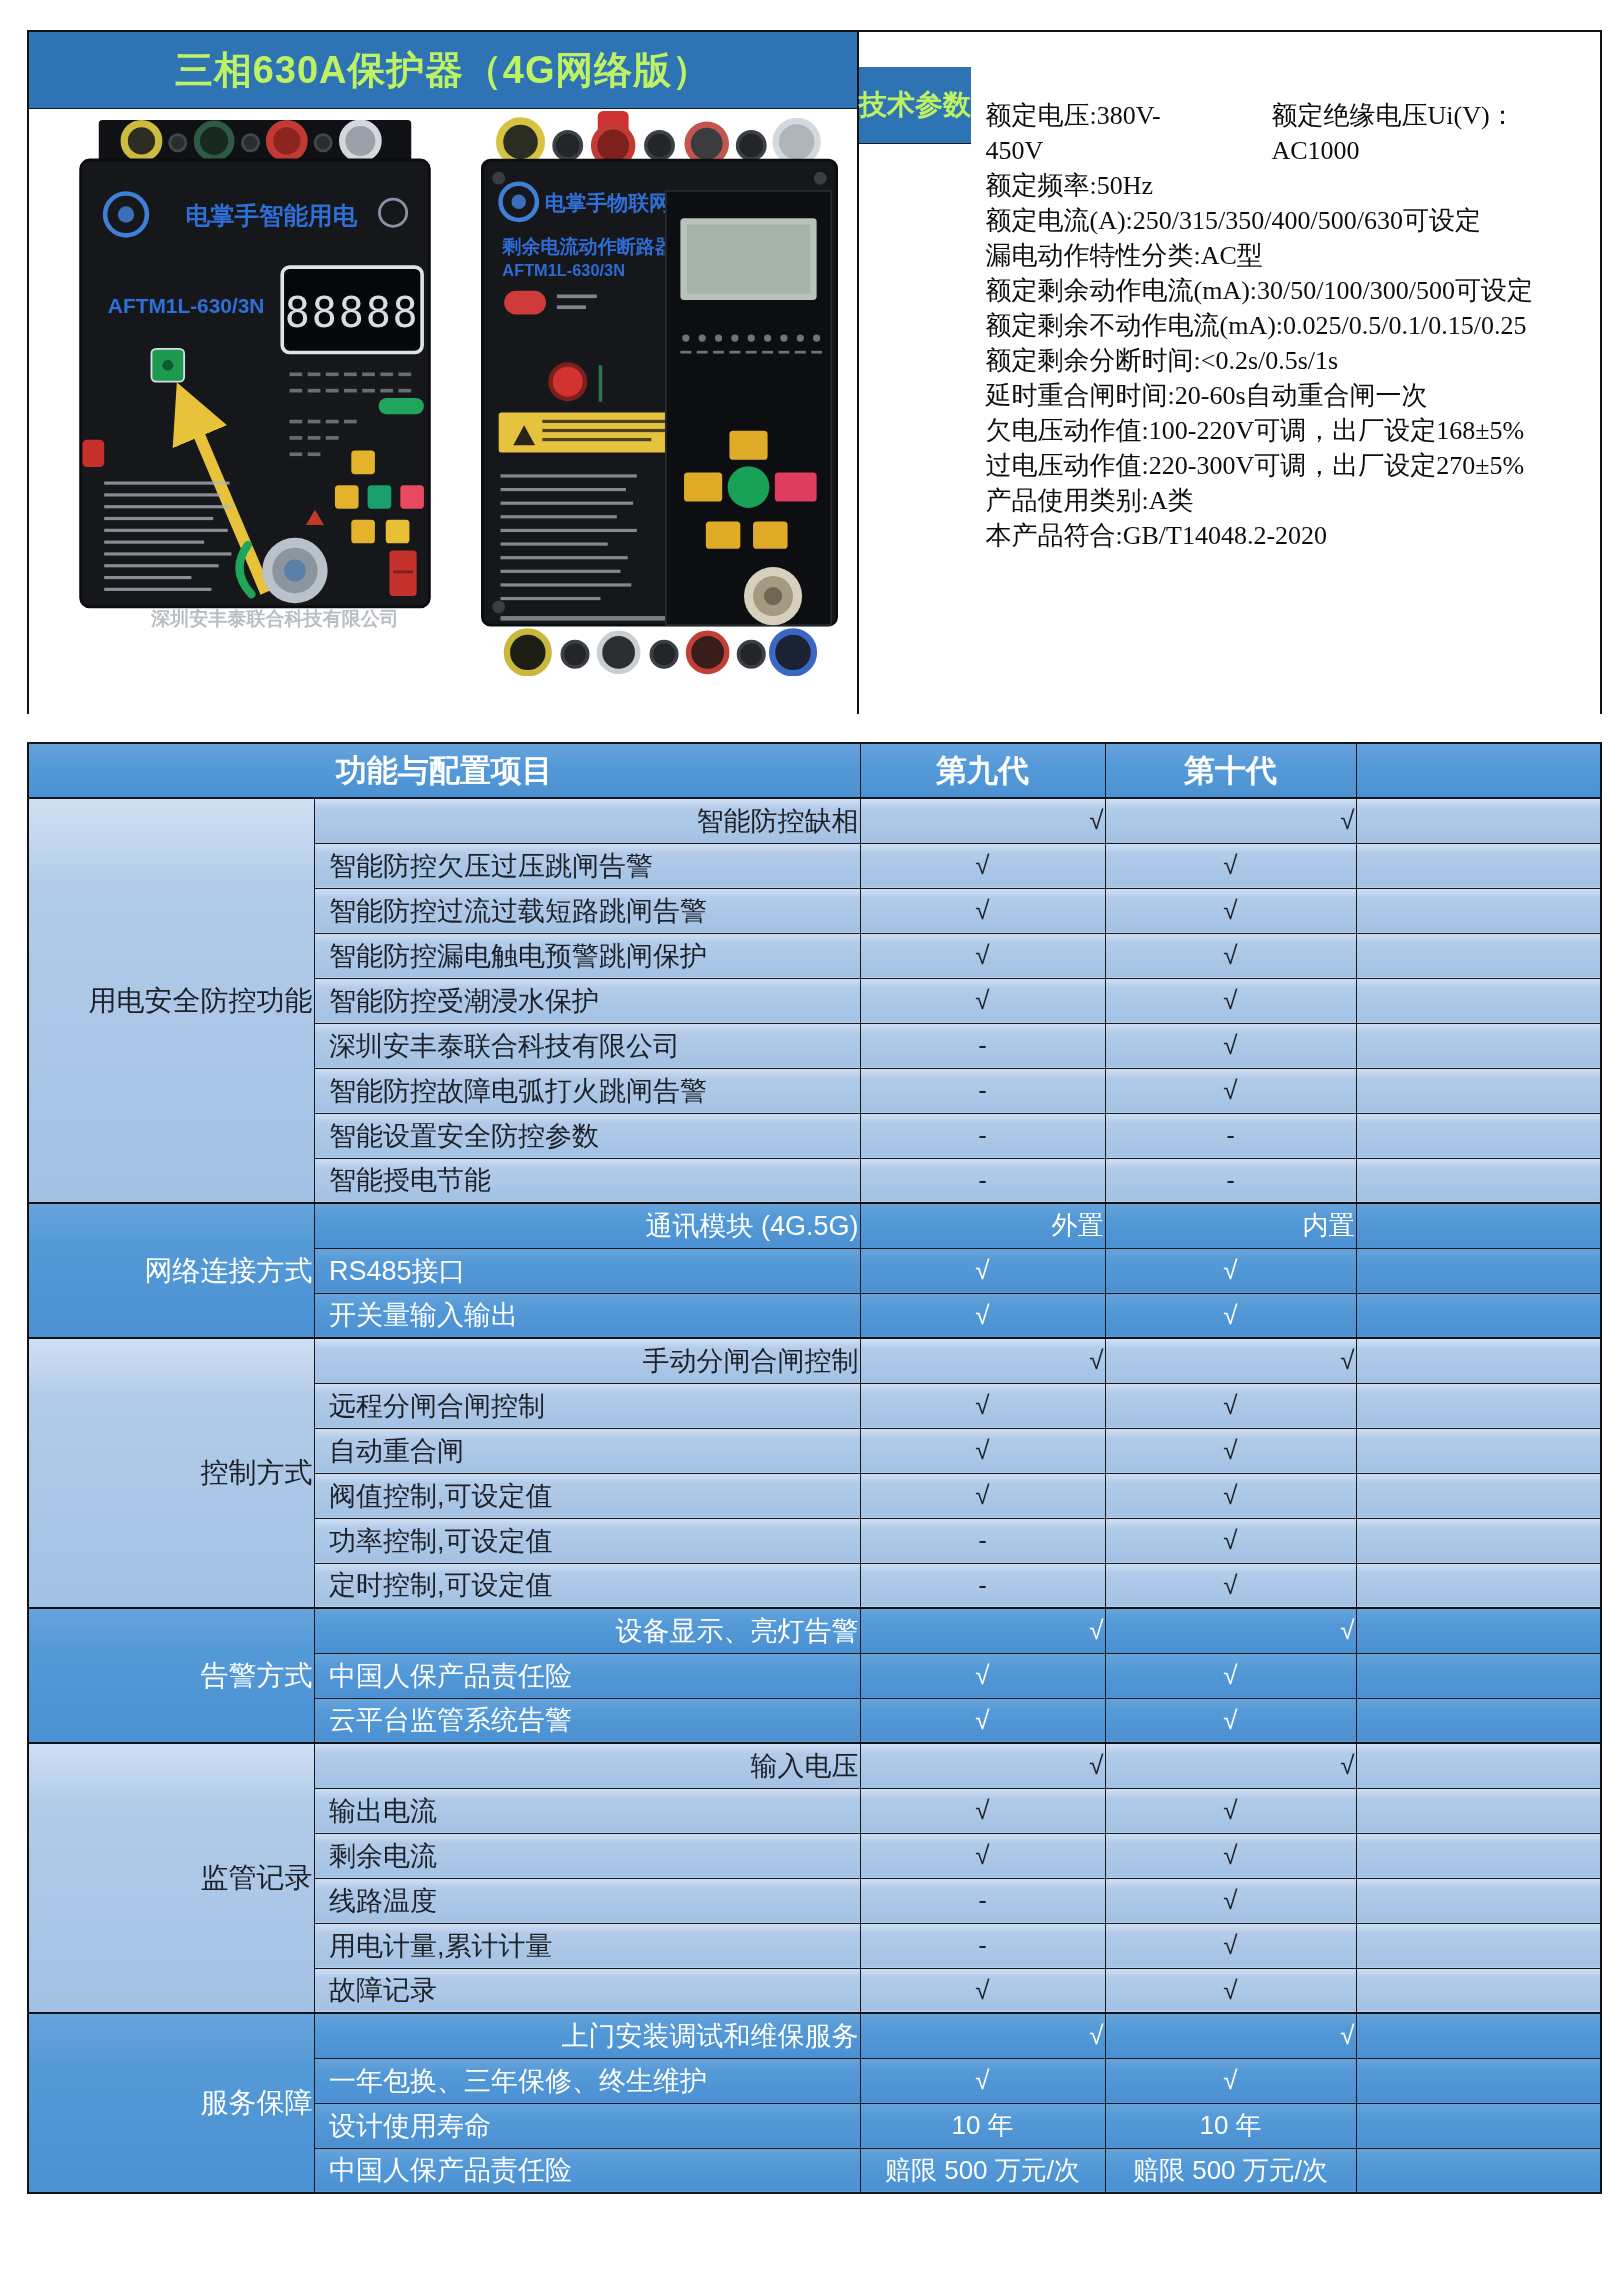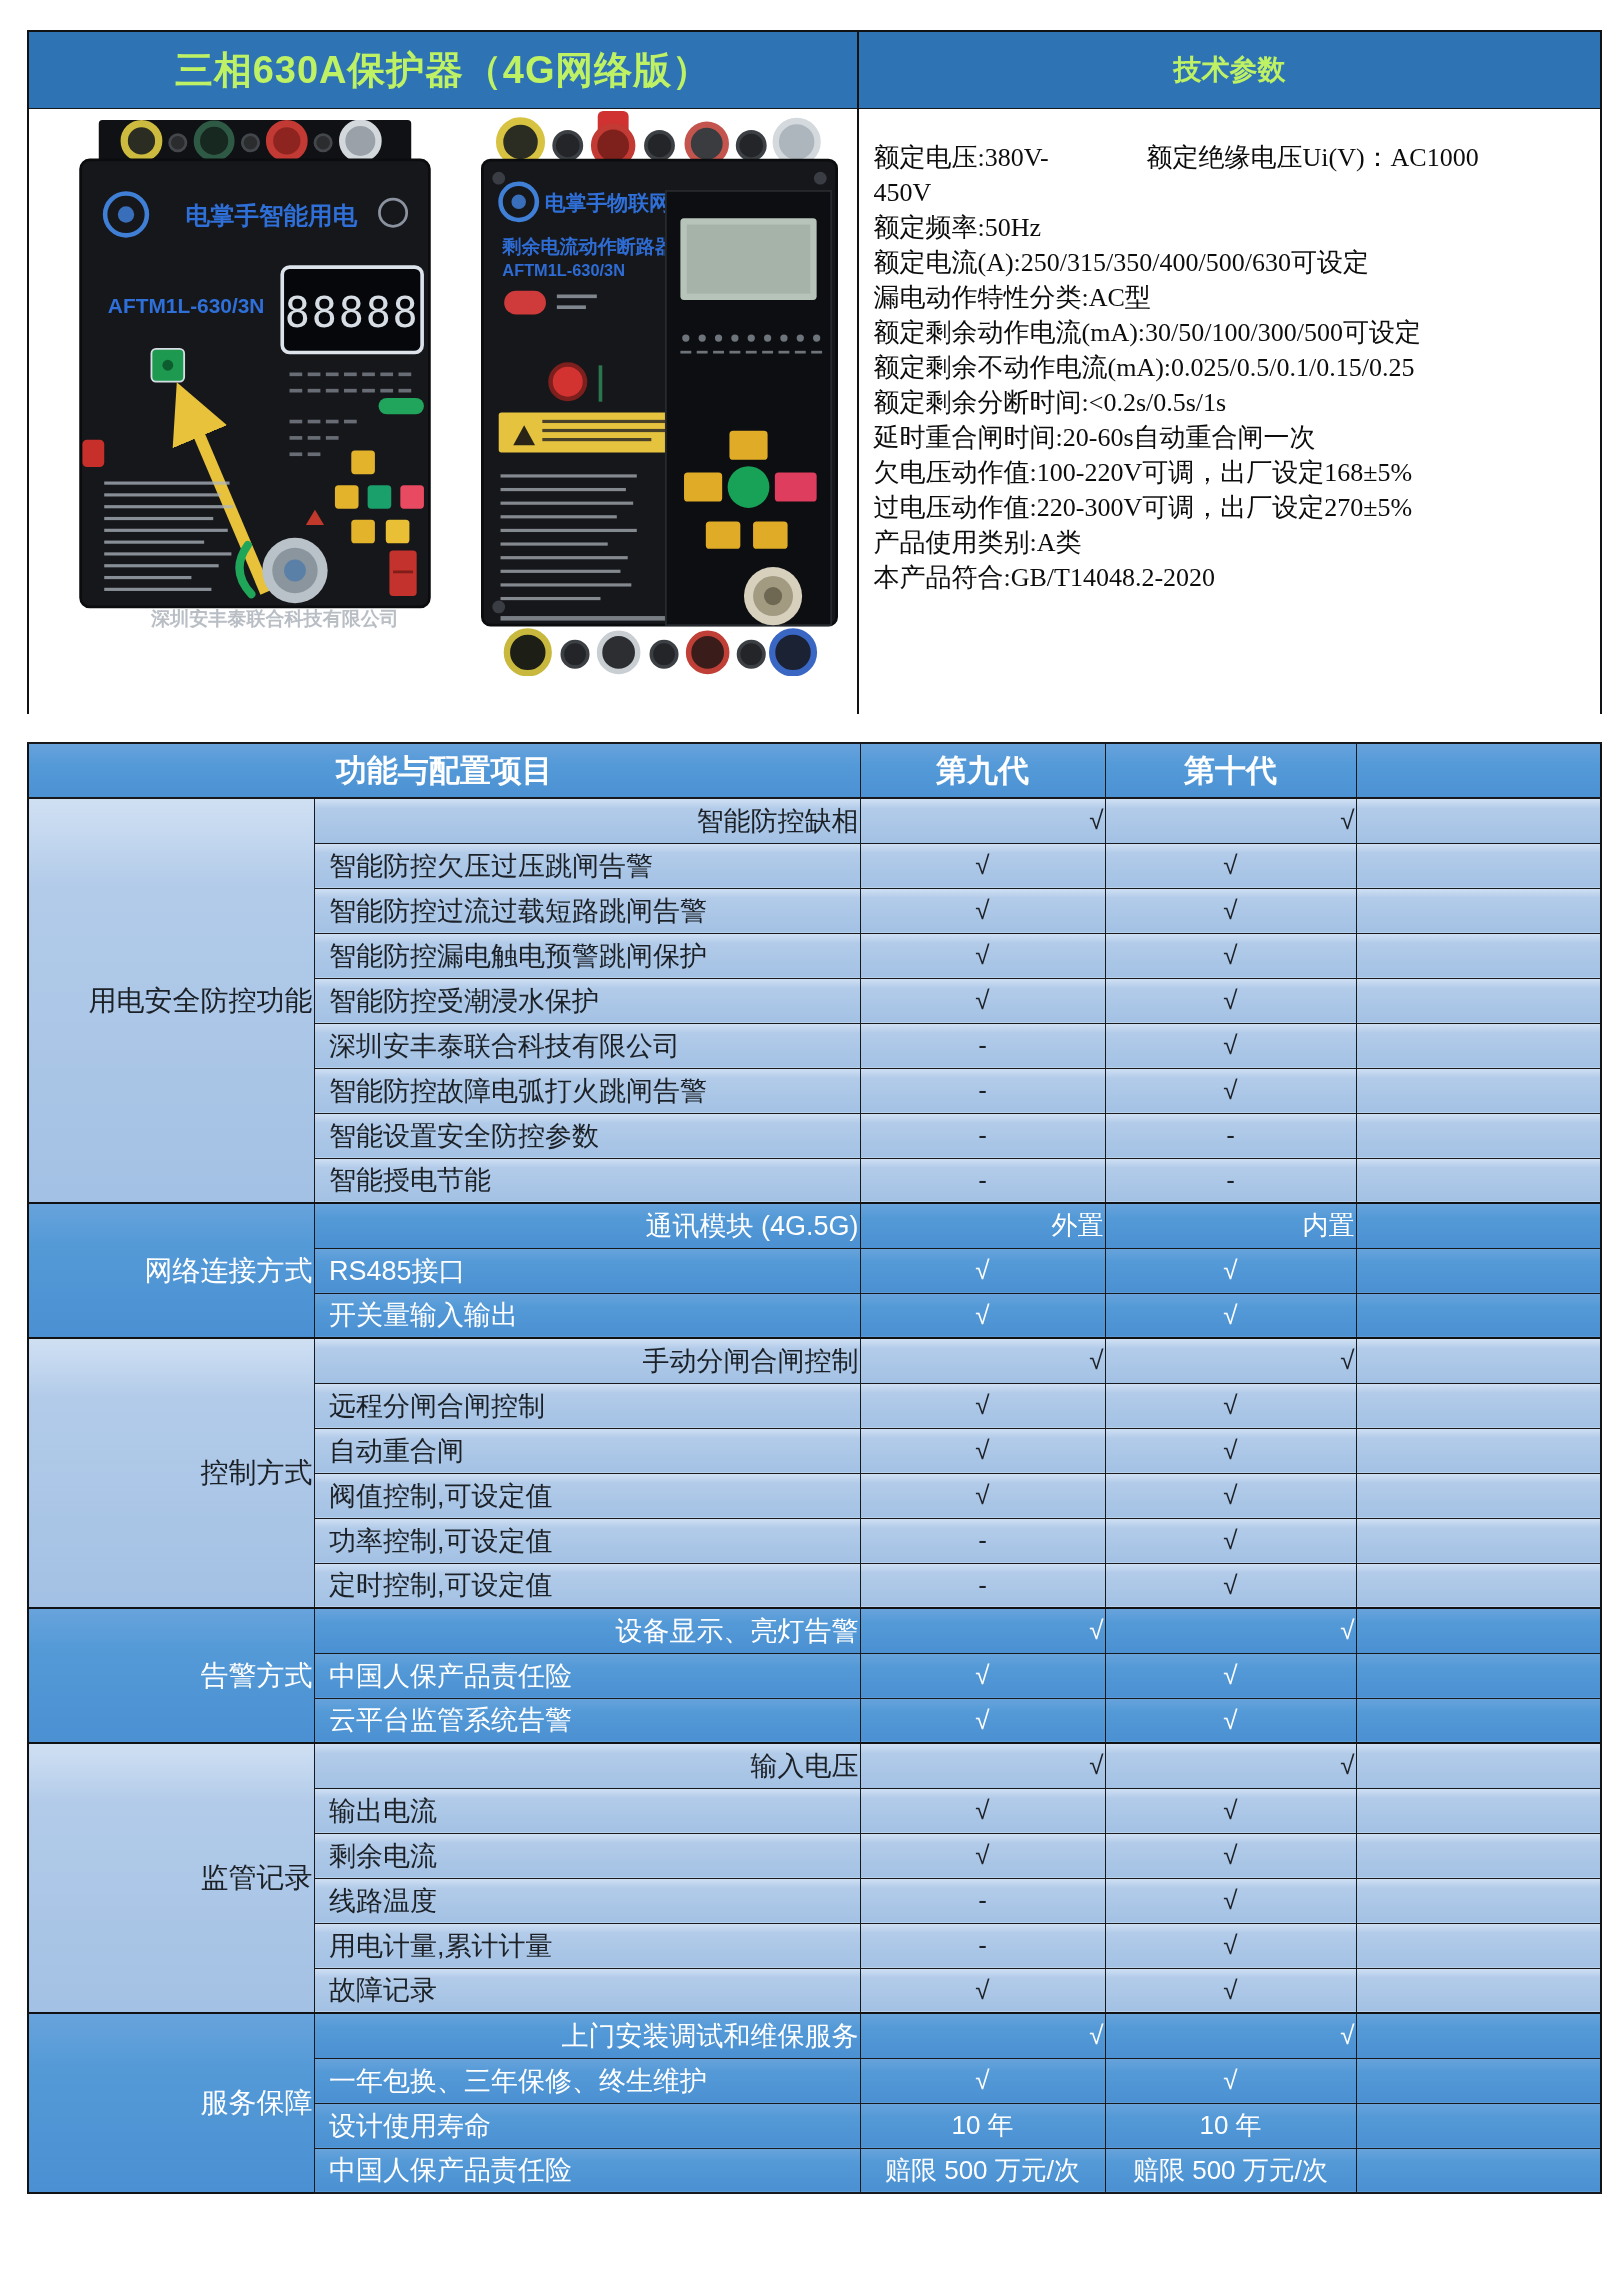--- a/index.html
+++ b/index.html
@@ -2,27 +2,27 @@
 <html style="font-size:14.5px"><head>
 <meta charset="utf-8">
 <style>
   html,body{margin:0;padding:0;background:#ffffff;}
   body{width:1623px;height:2296px;position:relative;font-family:"Liberation Sans",sans-serif;color:#111;}
   .sheet{position:absolute;left:27px;top:30px;width:1575px;}
 
   
   .top{display:flex;height:684px;border:2.7px solid #101214;border-bottom:none;box-sizing:border-box;background:#fff;}
   .top-left{width:830px;flex:none;border-right:2.7px solid #101214;display:flex;flex-direction:column;box-sizing:border-box;}
-  .top-right{flex:1;display:flex;flex-direction:column;min-width:0;}
+  .top-right{flex:1;display:flex;flex-direction:row;min-width:0;margin-top:35px;}
   .bar{height:76px;flex:none;background:#2e74b5;border-bottom:1.8px solid #15181c;display:flex;align-items:center;justify-content:center;color:#bef264;font-weight:bold;}
   .title-bar{font-size:38px;letter-spacing:0.9px;}
   .tech-bar{font-size:28px;}
   .products{flex:1;position:relative;background:#fff;overflow:hidden;}
   .tech-body{flex:1;padding:31px 9px 0 14.5px;font-family:"Liberation Serif",serif;font-size:26px;line-height:35px;color:#0d0d0d;overflow:hidden;}
-  .tech-cols{display:flex;}
+  .tech-cols{display:flex;gap:13px;}
   .tech-col-a{width:273px;flex:none;}
   .tech-col-b{flex:1;}
 
   
   table.features{width:1575px;border-collapse:collapse;table-layout:fixed;background:#fff;margin-top:28px;}
   table.features{border:2.7px solid #101214;}
   table.features th,table.features td{border:1.8px solid #17191d;box-sizing:border-box;overflow:hidden;white-space:nowrap;}
   table.features thead th{height:55px;background:linear-gradient(180deg,#67a2dc 0%,#549ad8 40%,#4c92d4 100%);color:#fff;font-weight:bold;font-size:31px;border-top-width:2.7px;border-bottom-width:2.7px;}
   table.features td{height:45px;border-top-width:0.9px;border-bottom-width:0.9px;font-weight:normal;}
   tr.group-start td{border-top-width:2.7px;border-top-color:#101214;text-align:right;}

